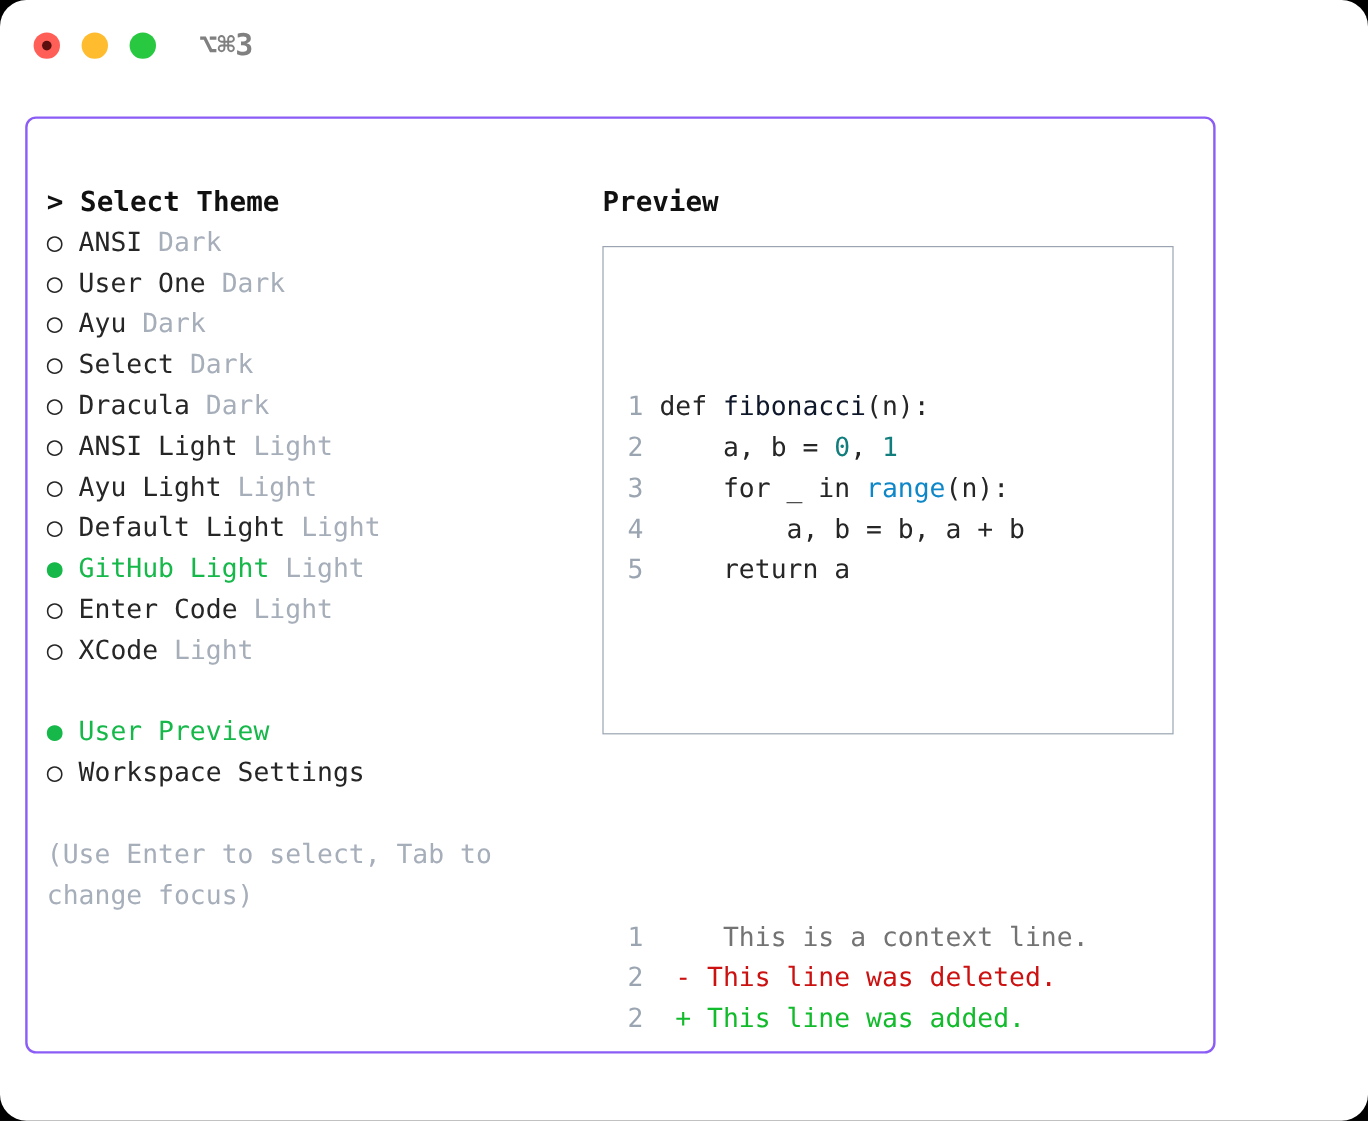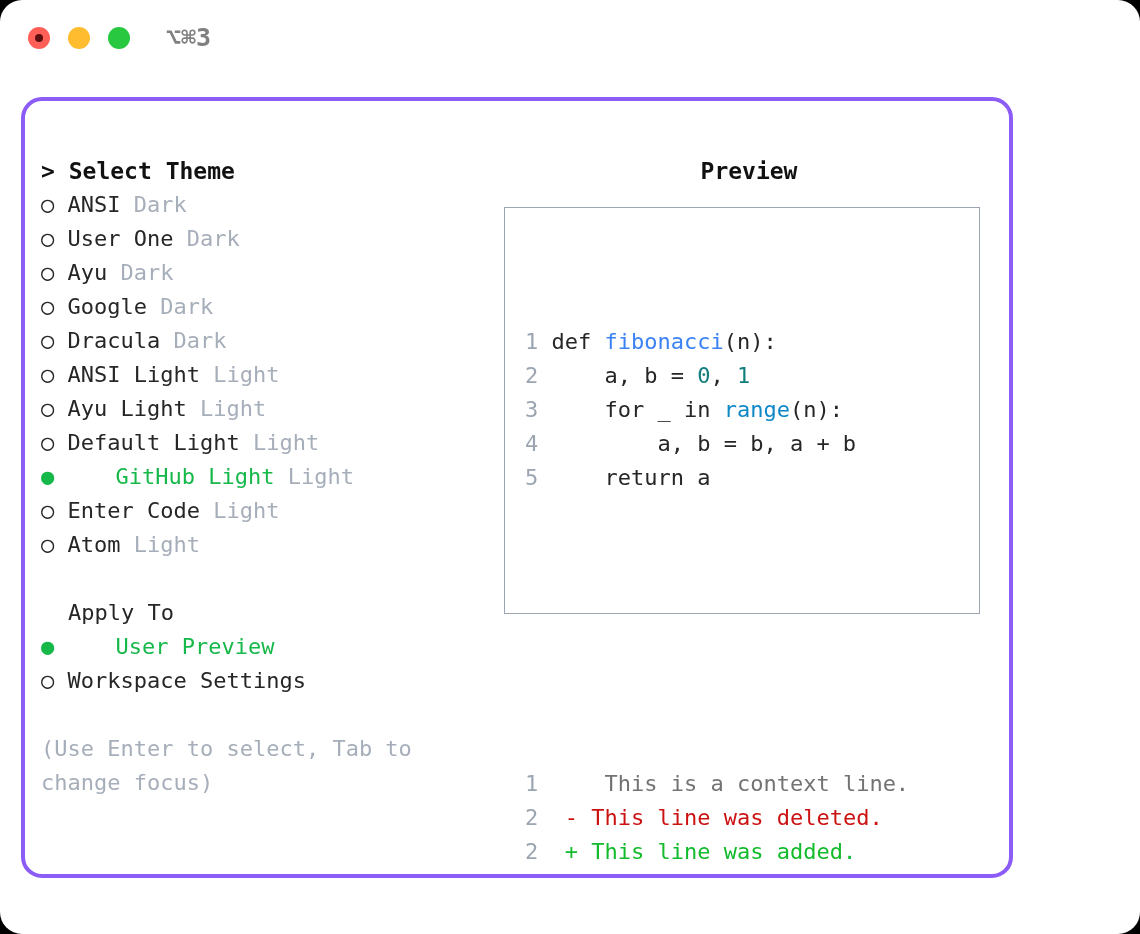--- a/index.html
+++ b/index.html
@@ -64,22 +64,22 @@
     white-space: pre;
   }
 
   
   #panel {
     position: absolute;
     left: 21px;
     top: 97px;
     width: 992px;
     height: 781px;
-    border: 4px solid #8b5cf6;
-    border-radius: 21px;
+    border: 2px solid #8b5cf6;
+    border-radius: 9px;
     box-sizing: border-box;
     background: #ffffff;
   }
 
   
   #left-col {
     position: absolute;
     left: 16px;
     top: 53px;
     width: 440px;
@@ -101,21 +101,21 @@
   }
 
   .theme-row {
     display: block;
     height: 34px;
     white-space: pre;
   }
   .marker { color: #262626; }
   .marker.selected { color: #16b84a; }
   .theme-name { color: #262626; }
-  .theme-name.selected { color: #16b84a; margin-left: 48px; }
+  .theme-name.selected { color: #16b84a; }
   .theme-variant { color: #a6aeba; margin-top: 48px; }
 
   .spacer-row { height: 34px; }
 
   #apply-to-header {
     color: #262626;
     padding-left: 27px;
   }
 
   #hint {
@@ -133,21 +133,20 @@
     left: 479px;
     top: 53px;
     width: 490px;
   }
   #preview-header {
     font-weight: bold;
     color: #111111;
     font-size: 23px;
     line-height: 34px;
     white-space: pre;
-    text-align: center;
   }
 
   #code-box {
     position: absolute;
     left: 479px;
     top: 106px;
     width: 476px;
     height: 407px;
     border: 1px solid #9aa5b1;
     box-sizing: border-box;
@@ -165,21 +164,21 @@
   }
 
   .code-line { white-space: pre; height: 34px; }
   .lineno {
     color: #9aa5b1;
     display: inline-block;
     width: 1ch;
     text-align: right;
   }
   .tok-plain { color: #262626; }
-  .tok-func  { color: #3b82f6; }
+  .tok-func  { color: #0f172a; }
   .tok-num   { color: #117d7d; }
   .tok-builtin { color: #0e87c8; }
 
   .blank-line { height: 34px; }
 
   .diff-context { color: #737373; }
   .diff-del { color: #cc1111; }
   .diff-add { color: #12bb2b; }
 </style>
 </head>
@@ -197,33 +196,32 @@
   <div id="panel">
 
     <div id="left-col">
 
       <div class="mono-line" id="select-theme-header"><span>&gt; </span><span>Select Theme</span></div>
 
       <div id="theme-list">
           <div class="mono-line theme-row"><span class="marker">○ </span><span class="theme-name">ANSI</span><span> </span><span class="theme-variant">Dark</span></div>
           <div class="mono-line theme-row"><span class="marker">○ </span><span class="theme-name">User One</span><span> </span><span class="theme-variant">Dark</span></div>
           <div class="mono-line theme-row"><span class="marker">○ </span><span class="theme-name">Ayu</span><span> </span><span class="theme-variant">Dark</span></div>
-          <div class="mono-line theme-row"><span class="marker">○ </span><span class="theme-name">Google</span><span> </span><span class="theme-variant">Dark</span></div>
+          <div class="mono-line theme-row"><span class="marker">○ </span><span class="theme-name">Select</span><span> </span><span class="theme-variant">Dark</span></div>
           <div class="mono-line theme-row"><span class="marker">○ </span><span class="theme-name">Dracula</span><span> </span><span class="theme-variant">Dark</span></div>
           <div class="mono-line theme-row"><span class="marker">○ </span><span class="theme-name">ANSI Light</span><span> </span><span class="theme-variant">Light</span></div>
           <div class="mono-line theme-row"><span class="marker">○ </span><span class="theme-name">Ayu Light</span><span> </span><span class="theme-variant">Light</span></div>
           <div class="mono-line theme-row"><span class="marker">○ </span><span class="theme-name">Default Light</span><span> </span><span class="theme-variant">Light</span></div>
           <div class="mono-line theme-row"><span class="marker selected">● </span><span class="theme-name selected">GitHub Light</span><span> </span><span class="theme-variant">Light</span></div>
           <div class="mono-line theme-row"><span class="marker">○ </span><span class="theme-name">Enter Code</span><span> </span><span class="theme-variant">Light</span></div>
-          <div class="mono-line theme-row"><span class="marker">○ </span><span class="theme-name">Atom</span><span> </span><span class="theme-variant">Light</span></div>
+          <div class="mono-line theme-row"><span class="marker">○ </span><span class="theme-name">XCode</span><span> </span><span class="theme-variant">Light</span></div>
         </div>
 
       <div class="spacer-row"></div>
 
-      <div class="mono-line" id="apply-to-header">Apply To</div>
 
       <div id="apply-to-list">
           <div class="mono-line theme-row"><span class="marker selected">● </span><span class="theme-name selected">User Preview</span></div>
           <div class="mono-line theme-row"><span class="marker">○ </span><span class="theme-name">Workspace Settings</span></div>
         </div>
 
       <div class="spacer-row"></div>
 
       <div class="mono-line" id="hint">(Use Enter to select, Tab to change focus)</div>
     </div>

